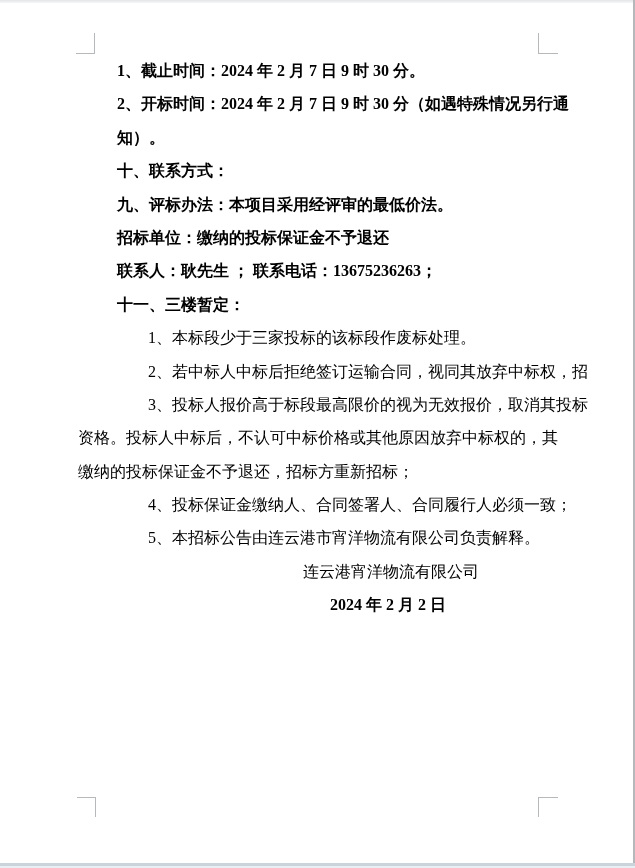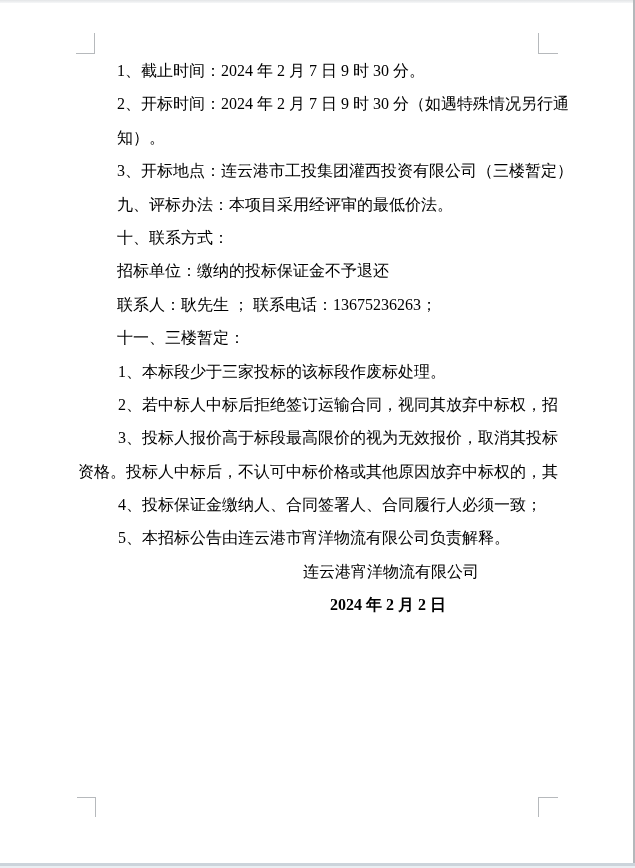--- a/index.html
+++ b/index.html
@@ -46,22 +46,22 @@
     top: 54px;
     width: 500px;
   }
   .line {
     height: 33.4px;
     line-height: 33.4px;
     font-size: 16px;
     white-space: nowrap;
     letter-spacing: 0;
   }
-  .t-ind   { margin-left: 39px; }   
-  .t-sub   { margin-left: 40px; }   
+  .t-ind   { margin-left: 39px; font-weight: bold; }   
+  .t-sub   { margin-left: 70px; }   
   .t-flush { margin-left: 0; }      
   .t-sign  { margin-left: 225px; }  
   .t-date  { margin-left: 252px; font-weight: bold; }  
 </style>
 </head>
 <body>
 
 <div id="screen">
 
   <div class="edge-top"></div>
@@ -75,29 +75,29 @@
   <div class="crop tr-h"></div>
   <div class="crop bl-h"></div>
   <div class="crop bl-v"></div>
   <div class="crop br-h"></div>
   <div class="crop br-v"></div>
 
   <div class="doc-text">
     <div class="line t-ind">1、截止时间：2024 年 2 月 7 日 9 时 30 分。</div>
     <div class="line t-ind">2、开标时间：2024 年 2 月 7 日 9 时 30 分（如遇特殊情况另行通</div>
     <div class="line t-ind">知）。</div>
-    <div class="line t-ind">3、开标地点：连云港市工投集团灌西投资有限公司（三楼暂定）</div>
+    <div class="line t-ind">十、联系方式：</div>
     <div class="line t-ind">九、评标办法：本项目采用经评审的最低价法。</div>
-    <div class="line t-ind">十、联系方式：</div>
     <div class="line t-ind">招标单位：缴纳的投标保证金不予退还</div>
     <div class="line t-ind">联系人：耿先生 ；    联系电话：13675236263；</div>
     <div class="line t-ind">十一、三楼暂定：</div>
     <div class="line t-sub">1、本标段少于三家投标的该标段作废标处理。</div>
     <div class="line t-sub">2、若中标人中标后拒绝签订运输合同，视同其放弃中标权，招</div>
     <div class="line t-sub">3、投标人报价高于标段最高限价的视为无效报价，取消其投标</div>
     <div class="line t-flush">资格。投标人中标后，不认可中标价格或其他原因放弃中标权的，其</div>
+    <div class="line t-flush">缴纳的投标保证金不予退还，招标方重新招标；</div>
     <div class="line t-sub">4、投标保证金缴纳人、合同签署人、合同履行人必须一致；</div>
     <div class="line t-sub">5、本招标公告由连云港市宵洋物流有限公司负责解释。</div>
     <div class="line t-sign">连云港宵洋物流有限公司</div>
     <div class="line t-date">2024 年 2 月 2 日</div>
   </div>
 
 </div>
 
 </body></html>

